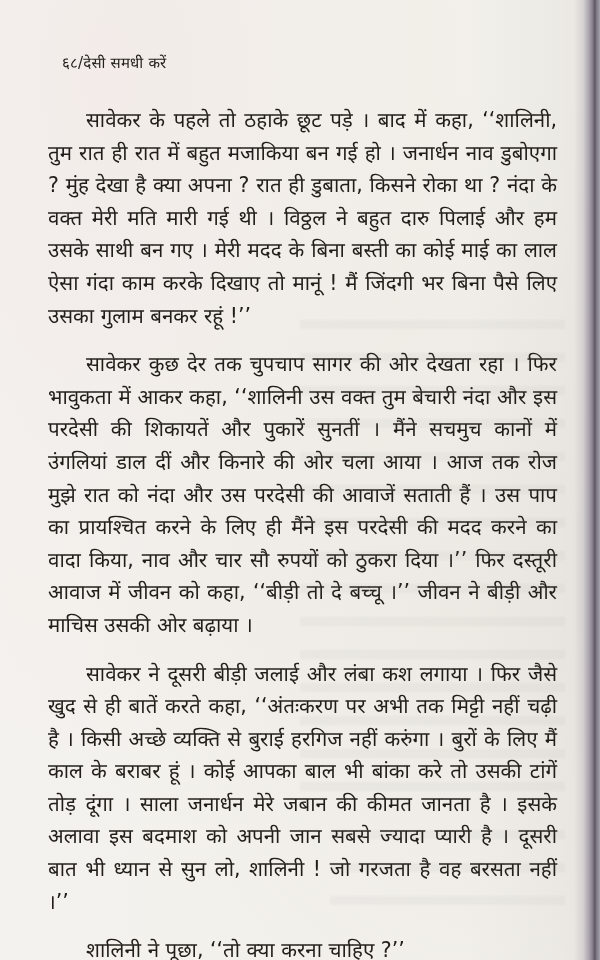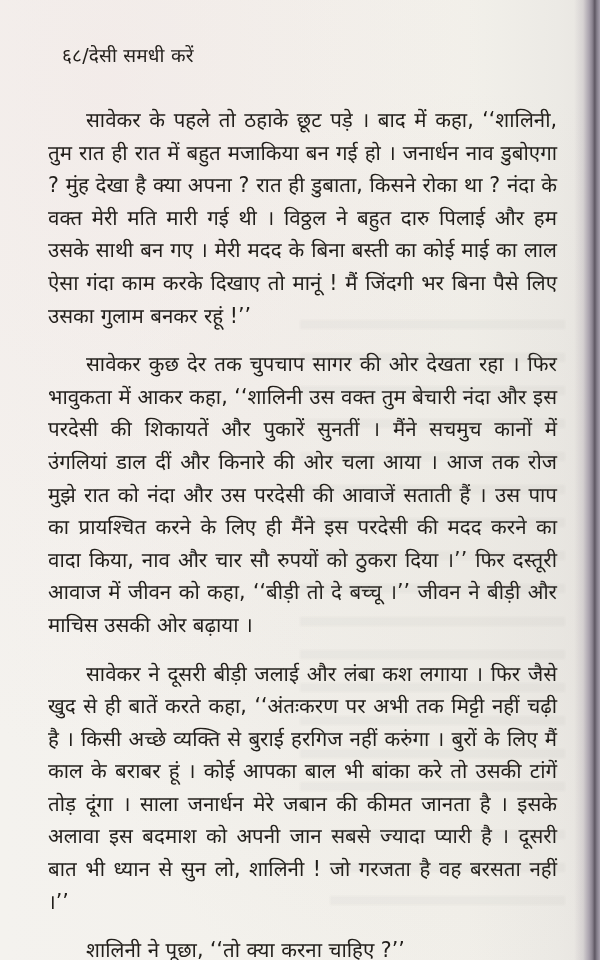--- a/index.html
+++ b/index.html
@@ -50,22 +50,22 @@
       rgba(130,128,124,0.055) 9px,
       rgba(130,128,124,0) 9px,
       rgba(130,128,124,0) 33px
     );
   }
   .showthrough.a { left: 300px; top: 320px; width: 265px; height: 480px; }
   .showthrough.b { left: 330px; top: 830px; width: 235px; height: 90px; }
   .running-header {
     position: absolute;
     left: 62px;
-    top: 42px;
-    font-size: 19px;
+    top: 52px;
+    font-size: 15px;
     letter-spacing: 0.2px;
     color: #24211d;
   }
   .text-block {
     position: absolute;
     left: 48px;
     top: 92px;
     width: 509px;
     font-size: 20.5px;
     line-height: 32.6px;

